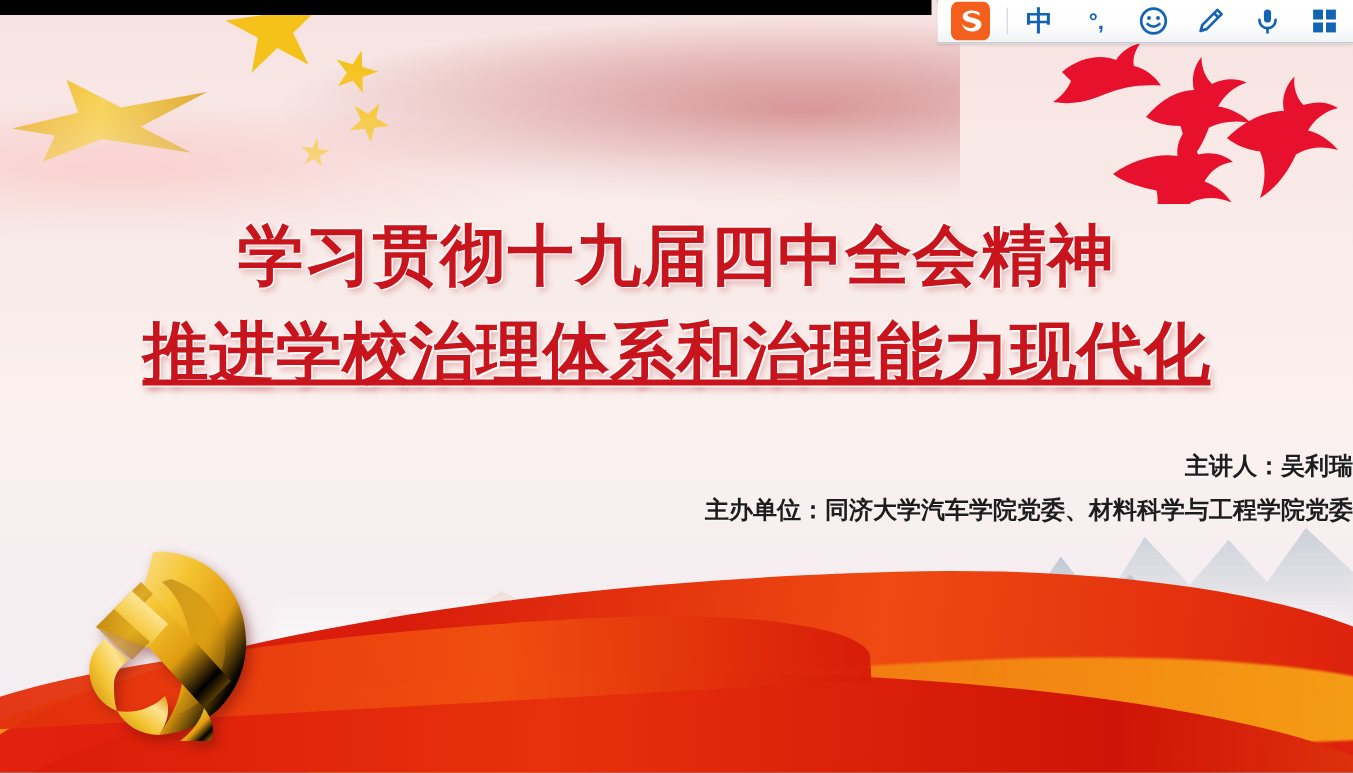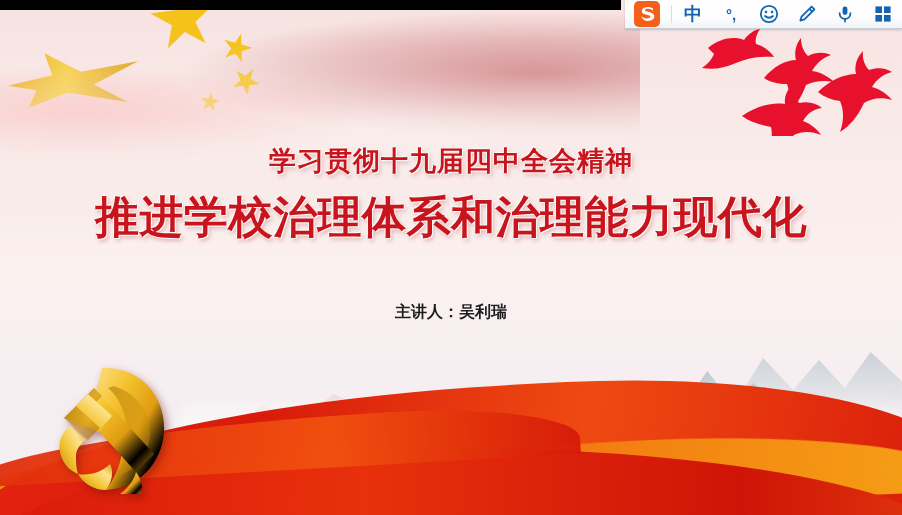--- a/index.html
+++ b/index.html
@@ -122,24 +122,24 @@
   .titles { position:absolute; left:0; top:146px; width:902px; text-align:center; }
   .title-line {
     font-weight:bold; color:#c8151d; line-height:1.12; white-space:nowrap;
     letter-spacing:1px;
     text-shadow:
       0 0 2px rgba(255,255,255,.9),
       1px 1px 0 rgba(255,255,255,.85),
       -1px -1px 0 rgba(255,255,255,.6),
       2px 3px 4px rgba(170,30,30,.28);
   }
-  .t1 { font-size:27px; }
-  .t2 { font-size:44px; margin-top:16px; letter-spacing:.5px; }
-
-  .sub-block { position:absolute; left:0; top:300px; width:902px; text-align:center;font-family:Liberation Serif, serif; }
+  .t1 { font-size:44px; }
+  .t2 { font-size:44px; margin-top:16px; letter-spacing:.5px;text-decoration:underline; }
+
+  .sub-block { position:absolute; left:0; top:300px; width:902px; text-align:right;font-family:Liberation Serif, serif; }
   .sub-line {
     font-weight:bold; color:#1d1d1f; line-height:1.5; white-space:nowrap;
     text-shadow:0 1px 1px rgba(255,255,255,.65);
   }
   .s1 { font-size:16px; }
   .s2 { font-size:16px; margin-top:5px; }
   .s3 { font-size:16px; margin-top:5px; }
 
   
   .topbar { position:absolute; left:0; top:0; width:621px; height:10px; background:#000; }
@@ -249,20 +249,21 @@
     </svg>
   </div>
 
   <div class="titles">
     <div class="title-line t1">学习贯彻十九届四中全会精神</div>
     <div class="title-line t2">推进学校治理体系和治理能力现代化</div>
   </div>
 
   <div class="sub-block">
     <div class="sub-line s1">主讲人：吴利瑞</div>
+    <div class="sub-line s2">主办单位：同济大学汽车学院党委、材料科学与工程学院党委</div>
   </div>
 
   <div class="topbar"></div>
 
   <div class="ime-top-edge"></div>
   <div class="ime">
 
     <div class="ime-logo">
       <svg width="26" height="26" viewBox="0 0 26 26" xmlns="http://www.w3.org/2000/svg">
         <rect x="0" y="0" width="26" height="26" rx="5" fill="#f4601b"></rect>

